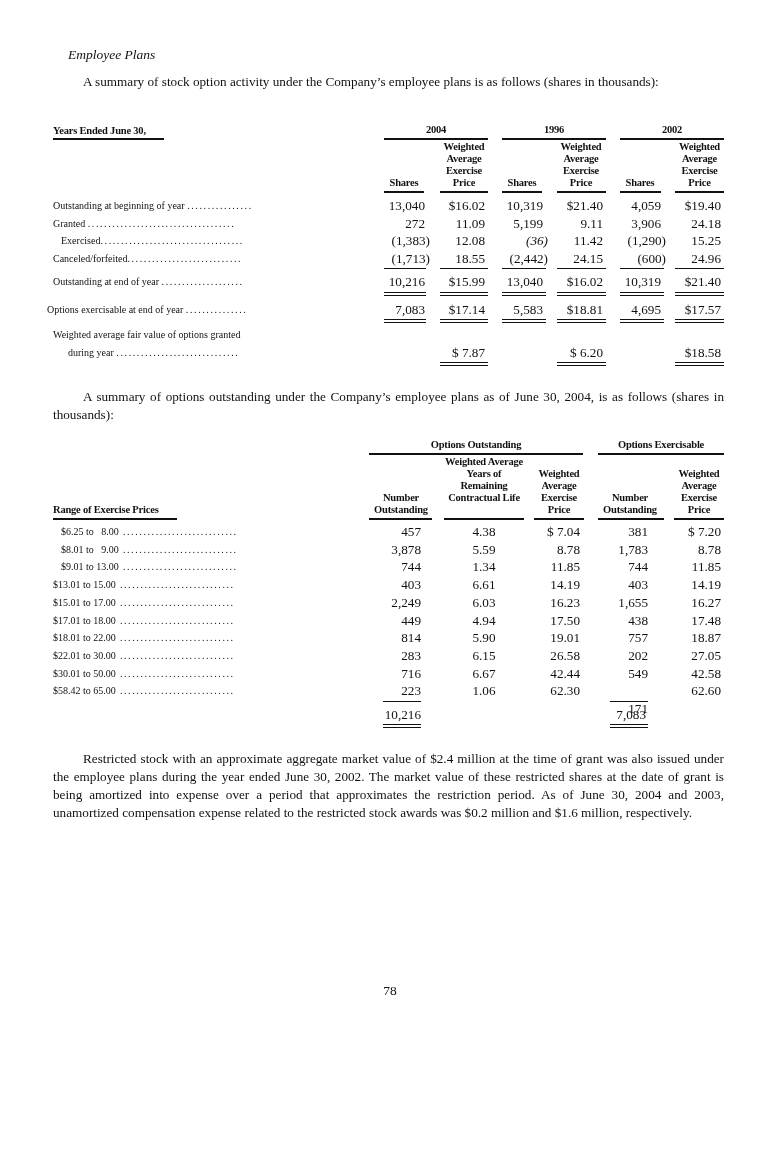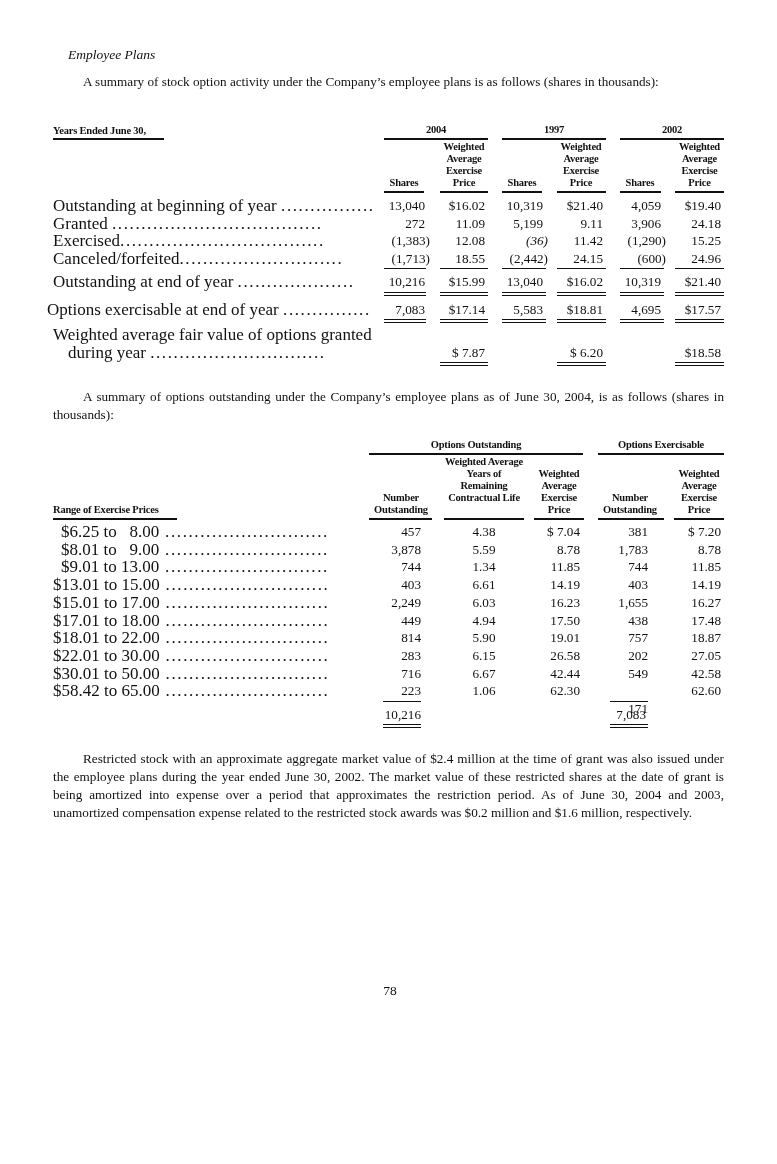--- a/index.html
+++ b/index.html
@@ -5,37 +5,37 @@
   html, body { margin: 0; padding: 0; background: #ffffff; }
   body { width: 777px; height: 1164px; position: relative; overflow: hidden;
          font-family: "Liberation Serif", "DejaVu Serif", serif; color: #111; }
   .abs { position: absolute; }
   .para { position: absolute; left: 53px; width: 671px; font-size: 13.2px; line-height: 18px; text-align: justify; }
   .indent { text-indent: 30px; }
   .hdr { font-weight: bold; font-size: 10.5px; line-height: 12px; text-align: center; letter-spacing: -0.2px; }
   .rule { position: absolute; height: 0; border-top: 2.5px solid #111; }
   .thin { position: absolute; height: 0; border-top: 1px solid #111; }
   .dbl { position: absolute; height: 2px; border-top: 1.5px solid #111; border-bottom: 1.5px solid #111; }
-  .lbl { position: absolute; font-size: 17px; line-height: 16px; white-space: nowrap; }
+  .lbl { position: absolute; font-size: 10px; line-height: 16px; white-space: nowrap; }
   .num { position: absolute; font-size: 13.2px; line-height: 16px; text-align: right; white-space: nowrap; }
   .dots { letter-spacing: 1.6px; }
 </style>
 </head>
 <body>
 
 <div class="abs" style="left:68px; top:47px; font-style:italic; font-size:13.5px;">Employee Plans</div>
 
 <div class="para indent" style="top:73px;">A summary of stock option activity under the Company’s employee plans is as follows (shares in thousands):</div>
 
 <div>
   <div class="abs hdr" style="left:53px; top:125px; text-align:left;">Years Ended June 30,</div>
   <div class="rule" style="left:53px; width:111px; top:138px;"></div>
 
   <div class="abs hdr" style="left:384px; width:104px; top:124px;">2004</div>
-  <div class="abs hdr" style="left:502px; width:104px; top:124px;">1997</div>
+  <div class="abs hdr" style="left:502px; width:104px; top:124px;">1996</div>
   <div class="abs hdr" style="left:620px; width:104px; top:124px;">2002</div>
   <div class="rule" style="left:384px; width:104px; top:138px;"></div>
   <div class="rule" style="left:502px; width:104px; top:138px;"></div>
   <div class="rule" style="left:620px; width:104px; top:138px;"></div>
 
   <div class="abs hdr" style="left:384px; width:40px; top:177px;">Shares</div>
   <div class="abs hdr" style="left:440px; width:48px; top:141px;">Weighted Average Exercise Price</div>
   <div class="abs hdr" style="left:502px; width:40px; top:177px;">Shares</div>
   <div class="abs hdr" style="left:557px; width:48px; top:141px;">Weighted Average Exercise Price</div>
   <div class="abs hdr" style="left:620px; width:40px; top:177px;">Shares</div>
@@ -60,21 +60,21 @@
   <div>
     <div class="lbl" style="left:53px; top:216px;"><span>Granted</span> <span class="dots">....................................</span></div>
     <div class="num" style="left:380px; width:45px; top:216px;">272</div>
     <div class="num" style="left:440px; width:45px; top:216px;">11.09</div>
     <div class="num" style="left:497px; width:46px; top:216px;">5,199</div>
     <div class="num" style="left:557px; width:46px; top:216px;">9.11</div>
     <div class="num" style="left:614px; width:47px; top:216px;">3,906</div>
     <div class="num" style="left:675px; width:46px; top:216px;">24.18</div>
   </div>
   <div>
-    <div class="lbl" style="left:53px; top:233px;"><span>Exercised</span><span class="dots">...................................</span></div>
+    <div class="lbl" style="left:61px; top:233px;"><span>Exercised</span><span class="dots">...................................</span></div>
     <div class="num" style="left:383px; width:47px; top:233px;">(1,383)</div>
     <div class="num" style="left:440px; width:45px; top:233px;">12.08</div>
     <div class="num" style="left:497px; width:51px; top:233px;font-style:italic;">(36)</div>
     <div class="num" style="left:557px; width:46px; top:233px;">11.42</div>
     <div class="num" style="left:614px; width:52px; top:233px;">(1,290)</div>
     <div class="num" style="left:675px; width:46px; top:233px;">15.25</div>
   </div>
   <div>
     <div class="lbl" style="left:53px; top:251px;"><span>Canceled/forfeited</span><span class="dots">............................</span></div>
     <div class="num" style="left:383px; width:47px; top:251px;">(1,713)</div>

